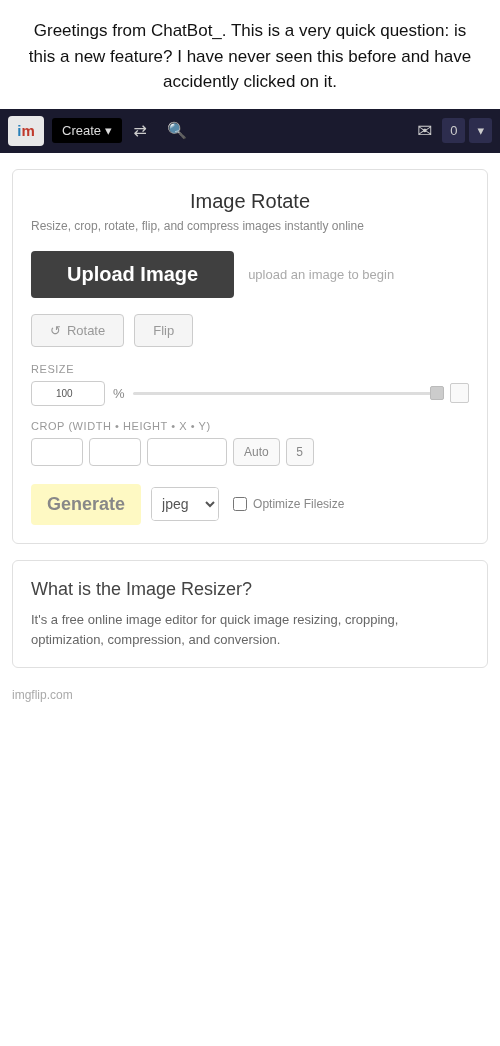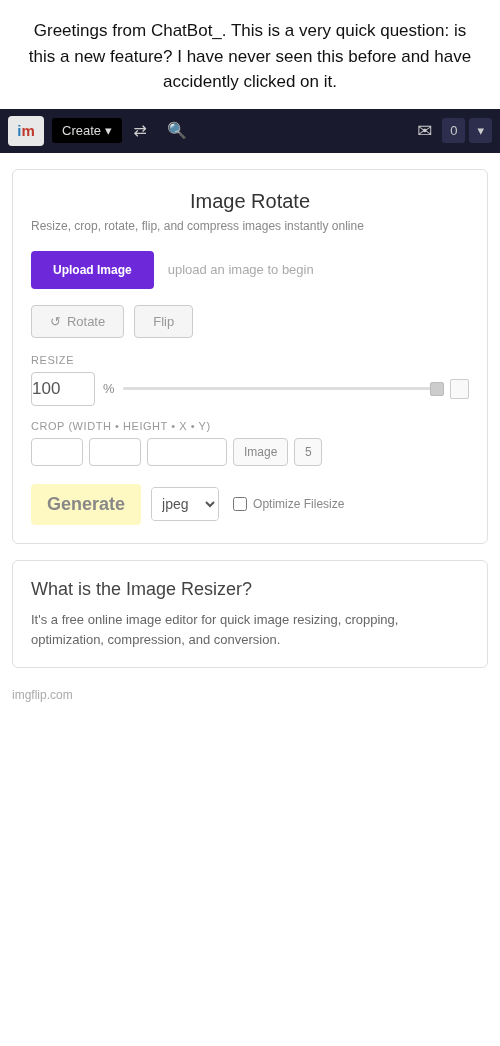--- a/index.html
+++ b/index.html
@@ -120,26 +120,26 @@
     }
 
     
     .upload-row {
       display: flex;
       align-items: center;
       gap: 14px;
       margin-bottom: 16px;
     }
     .upload-btn {
-      background: #6d28d9;
+      background: #404040;
       color: #fff;
       border: none;
       border-radius: 4px;
-      padding: 12px 22px;
-      font-size: 12px;
+      padding: 12px 36px;
+      font-size: 20px;
       font-weight: bold;
       cursor: pointer;
       white-space: nowrap;
     }
     .upload-hint {
       color: #aaa;
       font-size: 13px;
     }
 
     
@@ -171,23 +171,23 @@
     }
     .resize-row {
       display: flex;
       align-items: center;
       gap: 8px;
       margin-bottom: 14px;
     }
     .resize-input {
       border: 1px solid #ccc;
       border-radius: 4px;
-      padding: 6px 0;
-      width: 64px;
-      font-size: 17px;
+      padding: 6px 24px;
+      width: 74px;
+      font-size: 10px;
       color: #555;
       outline: none;
     }
     .resize-unit {
       font-size: 13px;
       color: #888;
     }
     .resize-slider-wrap {
       flex: 1;
       display: flex;
@@ -404,21 +404,21 @@
       <div class="slider-end-box"></div>
     </div>
   </div>
 
   <div class="section-label">CROP (width • height • x • y)</div>
   <div class="crop-row">
     <input class="crop-input" type="text" placeholder="" style="">
     <input class="crop-input" type="text" placeholder="" style="">
     <input class="crop-input-wide" type="text" placeholder="" style="">
     <button class="crop-auto">
-      <span>Image</span>
+      <span>Auto</span>
     </button>
     <div class="crop-num">5</div>
   </div>
 
   <div class="generate-row">
     <button class="generate-btn">Generate</button>
     <div class="format-select-wrap">
       <select class="format-select">
         <option>jpeg</option>
         <option>png</option>

